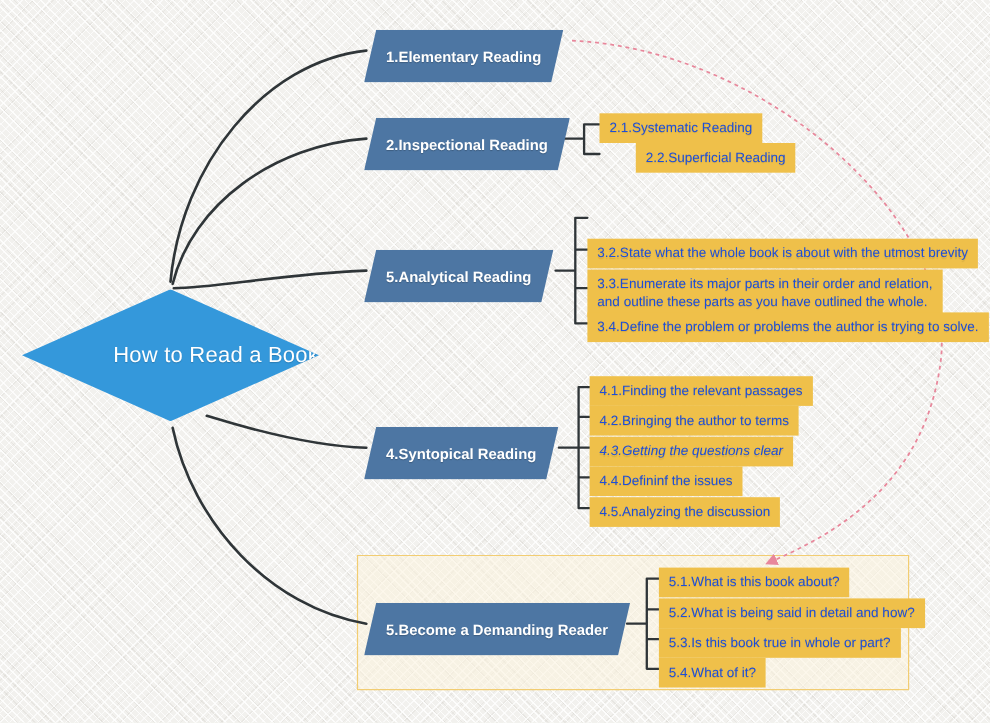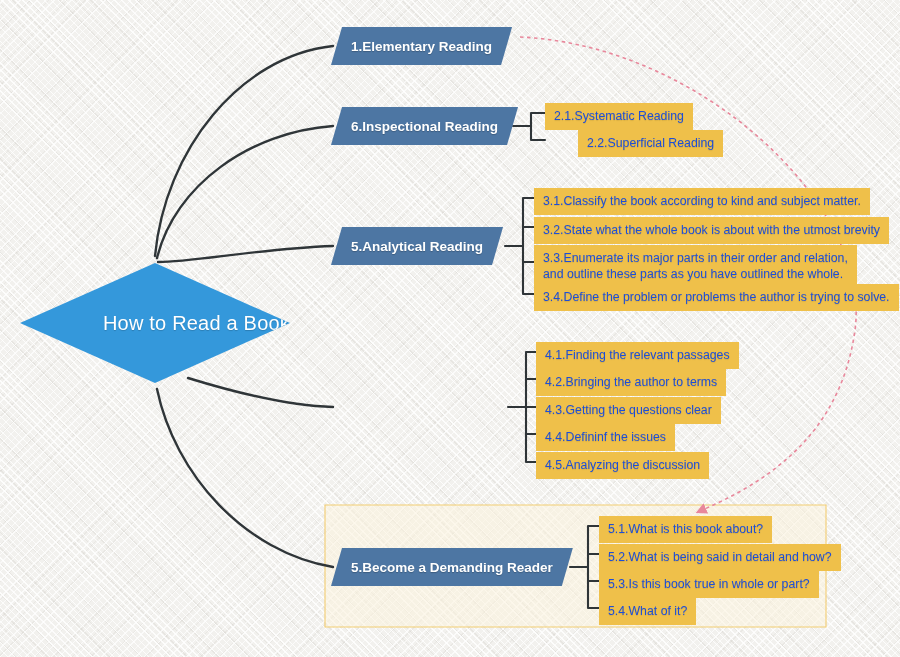--- a/index.html
+++ b/index.html
@@ -31,21 +31,21 @@
     display:flex;align-items:center;justify-content:flex-end;
     background:#3498db;
     clip-path:polygon(0% 50%, 50% 0%, 100% 50%, 50% 100%);
     color:#ffffff;font-size:20px;font-weight:normal;
     letter-spacing:.2px;
     text-shadow:0 1px 1px rgba(0,0,0,.18);
   }
 
   
   .main{
-    height:38px;
+    height:48px;
     display:flex;align-items:center;justify-content:center;
     background:#4d76a3;
     color:#ffffff;font-size:13.5px;font-weight:bold;
     padding:0 20px;
     clip-path:polygon(11px 0, 100% 0, calc(100% - 11px) 100%, 0 100%);
     text-shadow:0 1px 1px rgba(0,0,0,.22);
     white-space:nowrap;
   }
 
   
@@ -100,37 +100,39 @@
 
   <div class="node central" style="left:20px;top:263px;">
     <span>How to Read a Book</span>
   </div>
 
   <div class="node main" style="left:331px;top:27px;">
     <span>1.Elementary Reading</span>
   </div>
 
   <div class="node main" style="left:331px;top:107px;">
-    <span>6.Inspectional Reading</span>
+    <span>2.Inspectional Reading</span>
   </div>
   <div class="node sub" style="left:545px;top:103px;">2.1.Systematic Reading</div>
   <div class="node sub" style="left:532px;top:130px;margin-left:46px;">2.2.Superficial Reading</div>
 
   <div class="node main" style="left:331px;top:227px;">
     <span>5.Analytical Reading</span>
   </div>
-  <div class="node sub" style="left:534px;top:188px;">3.1.Classify the book according to kind and subject matter.</div>
   <div class="node sub" style="left:534px;top:217px;">3.2.State what the whole book is about with the utmost brevity</div>
   <div class="node sub" style="left:534px;top:245px;">3.3.Enumerate its major parts in their order and relation,
 and outline these parts as you have outlined the whole.</div>
   <div class="node sub" style="left:534px;top:284px;">3.4.Define the problem or problems the author is trying to solve.</div>
 
+  <div class="node main" style="left:331px;top:388px;">
+    <span>4.Syntopical Reading</span>
+  </div>
   <div class="node sub" style="left:536px;top:342px;">4.1.Finding the relevant passages</div>
   <div class="node sub" style="left:536px;top:369px;">4.2.Bringing the author to terms</div>
-  <div class="node sub" style="left:536px;top:397px;">4.3.Getting the questions clear</div>
+  <div class="node sub" style="left:536px;top:397px;font-style:italic;">4.3.Getting the questions clear</div>
   <div class="node sub" style="left:536px;top:424px;">4.4.Defininf the issues</div>
   <div class="node sub" style="left:536px;top:452px;">4.5.Analyzing the discussion</div>
 
   <div class="node main" style="left:331px;top:548px;">
     <span>5.Become a Demanding Reader</span>
   </div>
   <div class="node sub" style="left:599px;top:516px;">5.1.What is this book about?</div>
   <div class="node sub" style="left:599px;top:544px;">5.2.What is being said in detail and how?</div>
   <div class="node sub" style="left:599px;top:571px;">5.3.Is this book true in whole or part?</div>
   <div class="node sub" style="left:599px;top:598px;">5.4.What of it?</div>

